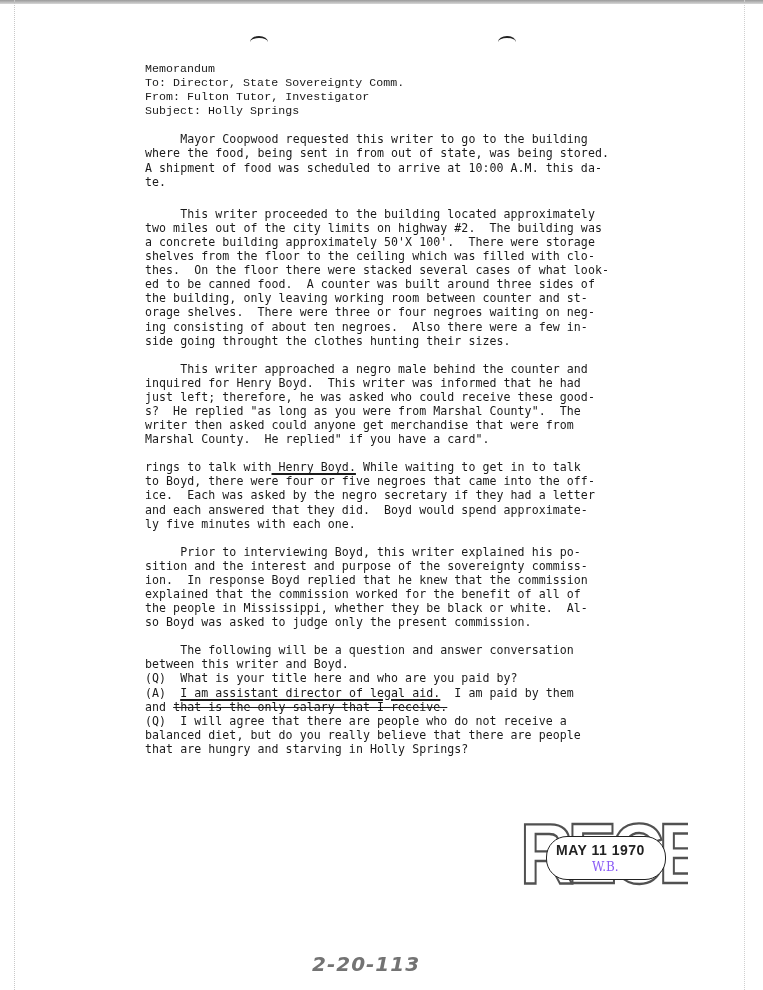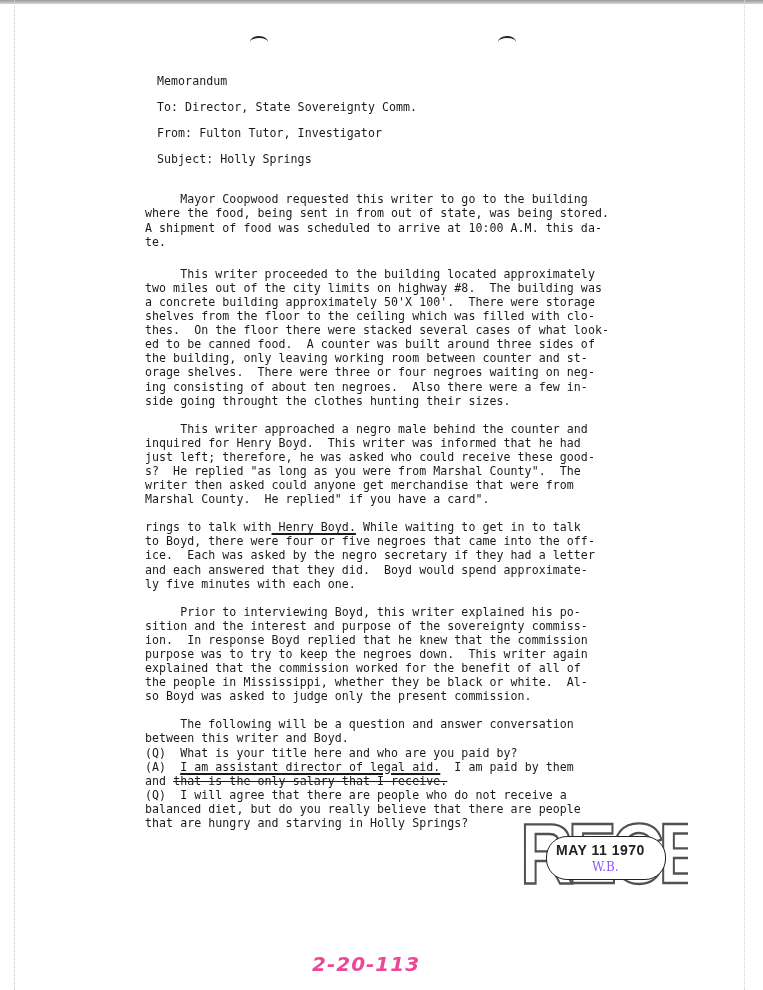--- a/index.html
+++ b/index.html
@@ -44,21 +44,22 @@
       position: absolute;
       left: 145px;
       top: 62px;
       width: 470px;
       font-size: 11.6px;
       line-height: 14.1px;
       letter-spacing: 0.05px;
     }
     .header-line {
       white-space: pre;
-      margin: 12px;
+      margin: 0;
+      font-family: Liberation Mono, monospace;
     }
     .para {
       margin: 0;
       white-space: pre;
     }
     .spacer {
       height: 14px;
     }
     .ul {
       text-decoration: underline;
@@ -120,21 +121,21 @@
     }
     .doc-number {
       position: absolute;
       left: 312px;
       top: 952px;
       font-family: "DejaVu Sans", sans-serif;
       font-style: italic;
       font-weight: bold;
       font-size: 20px;
       letter-spacing: 1px;
-      color: #ec4899;
+      color: #737373;
     }
   </style>
 </head>
 <body>
 
 <div class="top-edge"></div>
 <div class="left-edge"></div>
 <div class="right-edge"></div>
 
 <div class="punch-mark" style="left:250px; top:36px;"></div>
@@ -155,21 +156,21 @@
     <p class="para">where the food, being sent in from out of state, was being stored.</p>
     <p class="para">A shipment of food was scheduled to arrive at 10:00 A.M. this da-</p>
     <p class="para">te.</p>
   </div>
 
   <div class="spacer"></div>
   <div class="spacer" style="height:4px"></div>
 
   <div>
     <p class="para">     This writer proceeded to the building located approximately</p>
-    <p class="para">two miles out of the city limits on highway #8.  The building was</p>
+    <p class="para">two miles out of the city limits on highway #2.  The building was</p>
     <p class="para">a concrete building approximately 50'X 100'.  There were storage</p>
     <p class="para">shelves from the floor to the ceiling which was filled with clo-</p>
     <p class="para">thes.  On the floor there were stacked several cases of what look-</p>
     <p class="para">ed to be canned food.  A counter was built around three sides of</p>
     <p class="para">the building, only leaving working room between counter and st-</p>
     <p class="para">orage shelves.  There were three or four negroes waiting on neg-</p>
     <p class="para">ing consisting of about ten negroes.  Also there were a few in-</p>
     <p class="para">side going throught the clothes hunting their sizes.</p>
   </div>
 
@@ -193,21 +194,20 @@
     <p class="para">and each answered that they did.  Boyd would spend approximate-</p>
     <p class="para">ly five minutes with each one.</p>
   </div>
 
   <div class="spacer"></div>
 
   <div>
     <p class="para">     Prior to interviewing Boyd, this writer explained his po-</p>
     <p class="para">sition and the interest and purpose of the sovereignty commiss-</p>
     <p class="para">ion.  In response Boyd replied that he knew that the commission</p>
-    <p class="para">purpose was to try to keep the negroes down.  This writer again</p>
     <p class="para">explained that the commission worked for the benefit of all of</p>
     <p class="para">the people in Mississippi, whether they be black or white.  Al-</p>
     <p class="para">so Boyd was asked to judge only the present commission.</p>
   </div>
 
   <div class="spacer"></div>
 
   <div>
     <p class="para">     The following will be a question and answer conversation</p>
     <p class="para">between this writer and Boyd.</p>

